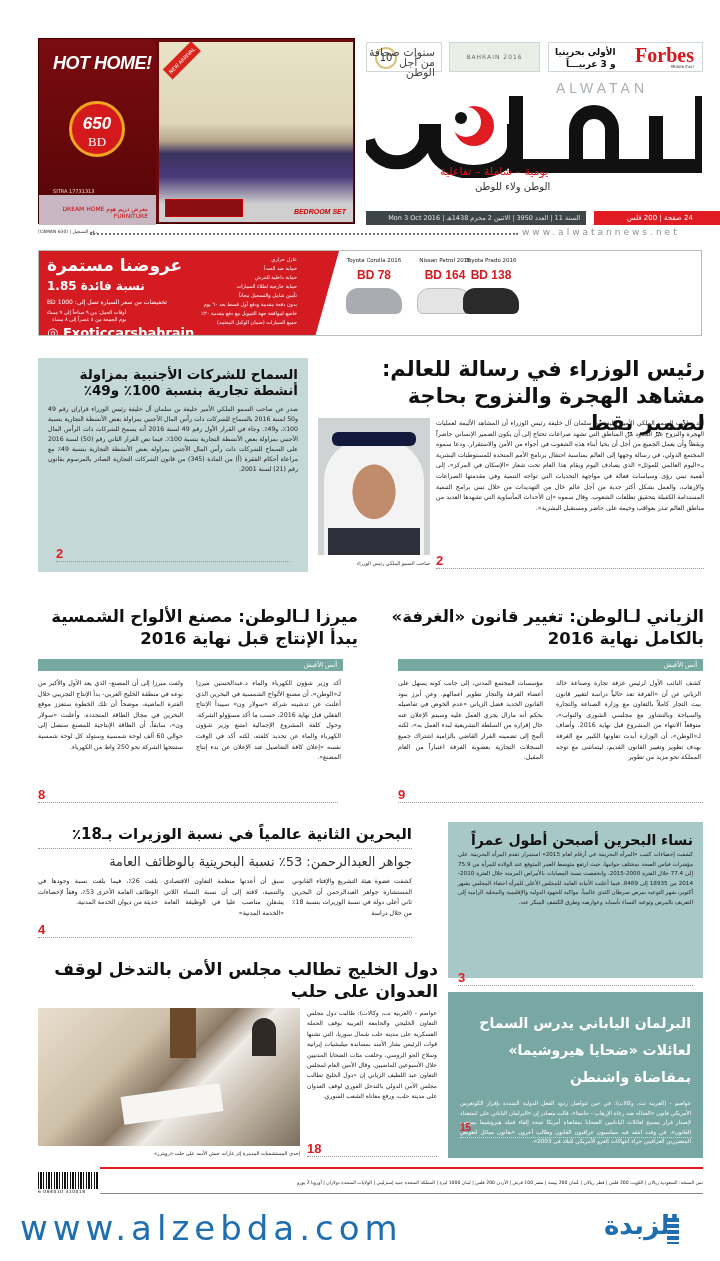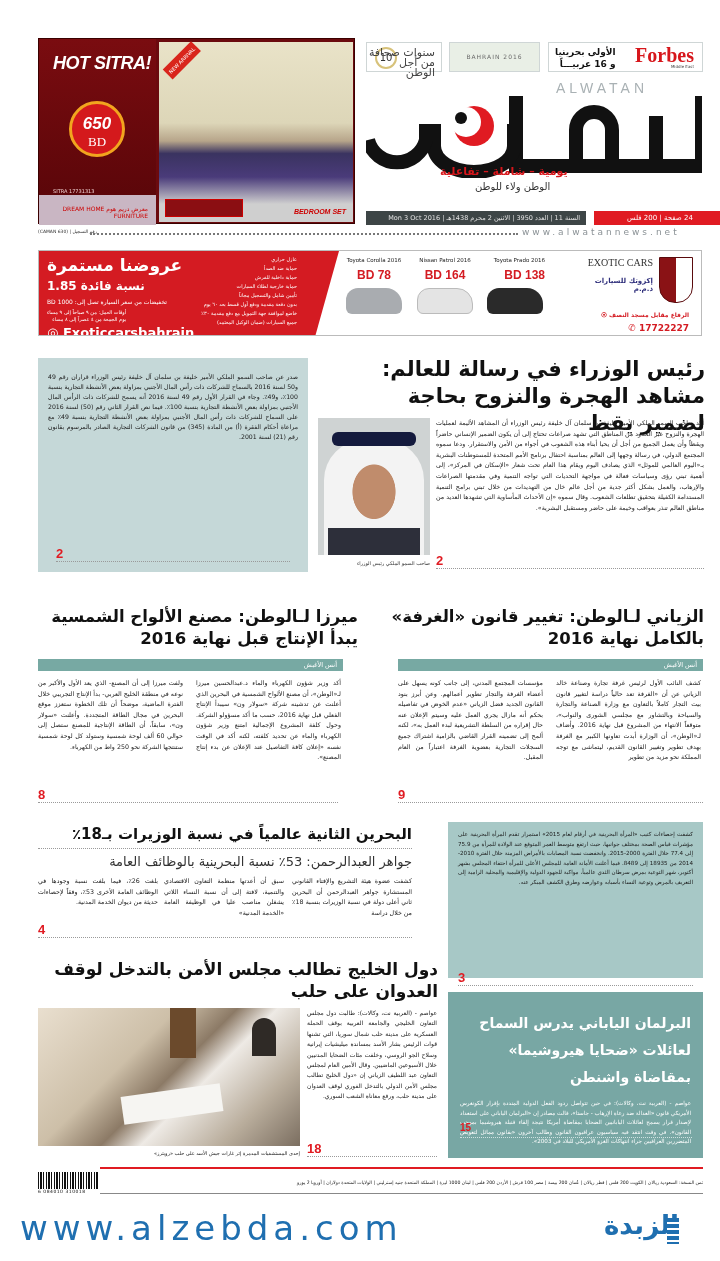--- a/index.html
+++ b/index.html
@@ -29,21 +29,21 @@
   #award-forbes { left: 548px; width: 155px; }
   #award-10 .num { position:absolute; left:8px; top:4px; width:22px; height:22px; border-radius:50%; border:2px solid #d7c27a; text-align:center; font-size:10px; line-height:18px; color:#333; }
   #award-10 .txt { position:absolute; right:6px; top:5px; font-size:11px; color:#444; line-height:10px; }
   #award-bahrain .txt { position:absolute; width:100%; top:10px; text-align:center; font-size:6px; letter-spacing:1px; color:#6a6a6a; }
   #award-forbes .forbes { position:absolute; right:8px; top:1px; font-family:"Liberation Serif",serif; font-weight:bold; color:#d7161b; font-size:20px; }
   #award-forbes .me { position:absolute; right:8px; bottom:2px; font-size:4px; color:#444; }
   #award-forbes .ar { position:absolute; left:6px; top:3px; font-size:9px; font-weight:bold; line-height:12px; color:#111; }
 
   #alwatan-latin { left: 556px; top: 80px; font-family:"Liberation Sans",sans-serif; color:#a9b1b4; font-size:14px; letter-spacing:4px; }
   #logo-mark { left: 366px; top: 96px; width: 336px; height: 82px; }
-  #tagline-red { left: 440px; top: 165px; color:#d7161b; font-size:11px; font-weight:bold; }
+  #tagline-red { left: 440px; top: 165px; color:#d7161b; font-size:11px; font-weight:normal; }
   #tagline-black { left: 475px; top: 181px; color:#333; font-size:10px; }
 
   #price-bar { left: 594px; top: 211px; width: 132px; height: 14px; background:#e01b22; color:#fff; font-size:7px; line-height:14px; text-align:center; }
   #info-bar { left: 366px; top: 211px; width: 220px; height: 14px; background:#3d4546; color:#e3e3e3; font-size:6.5px; line-height:14px; padding: 0 6px; white-space:nowrap; overflow:hidden; }
   #website { left: 522px; top: 227px; font-size:9px; letter-spacing:3px; color:#8b9296; }
   #reg-line { left: 38px; top: 229px; width: 480px; height: 8px; font-size:4.5px; color:#333; }
   #reg-line .dl { position:absolute; left:52px; right:0; top:4px; border-top:2px dotted #777; }
 
   
   #car-ad { left: 38px; top: 250px; width: 664px; height: 86px; border:1px solid #bbb; background:#fff; overflow:hidden; }
@@ -135,21 +135,21 @@
   #alzebda-url { left: 20px; top: 1208px; font-family:"DejaVu Sans",sans-serif; font-size:34px; letter-spacing:5px; color:#1f6fb0; }
   #alzebda-logo { left: 604px; top: 1210px; height: 40px; }
   #alzebda-logo .tx { font-size:26px; font-weight:bold; color:#1f6fb0; }
   #alzebda-logo .lines { position:absolute; right:0; top:8px; width:12px; height:26px; background: repeating-linear-gradient(180deg,#1f6fb0 0 4px,#fff 4px 6px); }
 </style>
 </head>
 <body>
 
 <div id="hot-ad" class="abs">
   <div class="left"></div>
-  <div class="title">HOT SITRA!</div>
+  <div class="title">HOT HOME!</div>
   <div class="badge">
     <span class="n">650</span>
     <span class="c">BD</span>
   </div>
   <div class="contacts">
     <div>SITRA 17731313</div>
     <div>HOTLINE 36058111</div>
     <div>SALMABAD 17089191</div>
     <div>DREAMHOMEBAH</div>
   </div>
@@ -167,21 +167,21 @@
   <div class="txt rtl">سنوات صحافة من أجل الوطن</div>
 </div>
 <div id="award-bahrain" class="abs award">
   <div class="txt">BAHRAIN 2016</div>
 </div>
 <div id="award-forbes" class="abs award">
   <div class="forbes">Forbes</div>
   <div class="me">Middle East</div>
   <div class="ar rtl">
     <div>الأولى بحرينيا</div>
-    <div>و 16 عربيـــاً</div>
+    <div>و 3 عربيـــاً</div>
   </div>
 </div>
 
 <div id="alwatan-latin" class="abs">ALWATAN</div>
 <svg id="logo-mark" class="abs" viewBox="0 0 336 82">
 
   <path d="M336 0 V70 H290 V20" stroke="#111" stroke-width="14" fill="none"></path>
   <path d="M285 70 H210 V34 a18 18 0 0 1 36 0 V70" stroke="#111" stroke-width="14" fill="none"></path>
   <path d="M205 70 H150 V0" stroke="#111" stroke-width="14" fill="none"></path>
   <path d="M148 28 V50 a40 26 0 0 1 -80 0 V28" stroke="#111" stroke-width="14" fill="none"></path>
@@ -224,47 +224,41 @@
   <div class="car" style="left:305px;">
     <div class="nm">Toyota Corolla 2016</div>
     <div class="pr">BD 78</div>
     <div class="body" style="background:#a9acb0;"></div>
   </div>
   <div class="car" style="left:376px;">
     <div class="nm">Nissan Patrol 2016</div>
     <div class="pr">BD 164</div>
     <div class="body" style="background:#e4e4e4;border:1px solid #bbb;"></div>
   </div>
-  <div class="car" style="left:446px;text-align:right;">
+  <div class="car" style="left:422px;">
     <div class="nm">Toyota Prado 2016</div>
     <div class="pr">BD 138</div>
     <div class="body" style="background:#2a2a2a;"></div>
-  </div>
-  <div class="brand">
-    <div class="shield"></div>
-    <div class="ex">EXOTIC CARS</div>
-    <div class="exar rtl">إكزوتك للسيارات ذ.م.م</div>
-    <div class="addr rtl"><span>الرفاع مقابل مسجد النصف</span> <span>⦿</span></div>
-    <div class="phone rtl"><span>17722227</span> <span>✆</span></div>
   </div>
 </div>
 
 <h1 id="lead-title" class="abs rtl h1">رئيس الوزراء في رسالة للعالم: مشاهد الهجرة والنزوح بحاجة لضمير يقظ</h1>
 <div id="lead-photo" class="abs">
   <div class="ghutra"></div>
   <div class="agal"></div>
   <div class="thobe"></div>
 </div>
 <div id="lead-caption" class="abs rtl">صاحب السمو الملكي رئيس الوزراء</div>
 <div id="lead-body" class="abs rtl body-txt">أكد صاحب السمو الملكي الأمير خليفة بن سلمان آل خليفة رئيس الوزراء أن المشاهد الأليمة لعمليات الهجرة والنزوح عبر الحدود من المناطق التي تشهد صراعات تحتاج إلى أن يكون الضمير الإنساني حاضراً ويقظاً وأن يعمل الجميع من أجل أن يحيا أبناء هذه الشعوب في أجواء من الأمن والاستقرار. ودعا سموه المجتمع الدولي، في رسالة وجهها إلى العالم بمناسبة احتفال برنامج الأمم المتحدة للمستوطنات البشرية بـ«اليوم العالمي للموئل» الذي يصادف اليوم ويقام هذا العام تحت شعار «الإسكان في المركز»، إلى أهمية تبني رؤى وسياسات فعالة في مواجهة التحديات التي تواجه التنمية وفي مقدمتها الصراعات والإرهاب، والعمل بشكل أكثر جدية من أجل عالم خال من التهديدات من خلال تبني برامج التنمية المستدامة الكفيلة بتحقيق تطلعات الشعوب. وقال سموه «إن الأحداث المأساوية التي تشهدها العديد من مناطق العالم تنذر بعواقب وخيمة على حاضر ومستقبل البشرية».</div>
 <div id="lead-foot" class="abs dots">
   <span class="pagenum" style="font-size:13px;position:absolute;left:0;top:-6px;">2</span>
 </div>
 
 <div id="side-box" class="abs rtl">
+  <h2 id="side-title" class="h1">السماح للشركات الأجنبية بمزاولة أنشطة تجارية بنسبة 100٪ و49٪</h2>
   <p id="side-body" class="body-txt">صدر عن صاحب السمو الملكي الأمير خليفة بن سلمان آل خليفة رئيس الوزراء قراران رقم 49 و50 لسنة 2016 بالسماح للشركات ذات رأس المال الأجنبي بمزاولة بعض الأنشطة التجارية بنسبة 100٪، و49٪. وجاء في القرار الأول رقم 49 لسنة 2016 أنه يسمح للشركات ذات الرأس المال الأجنبي بمزاولة بعض الأنشطة التجارية بنسبة 100٪. فيما نص القرار الثاني رقم (50) لسنة 2016 على السماح للشركات ذات رأس المال الأجنبي بمزاولة بعض الأنشطة التجارية بنسبة 49٪ مع مراعاة أحكام الفقرة (أ) من المادة (345) من قانون الشركات التجارية الصادر بالمرسوم بقانون رقم (21) لسنة 2001.</p>
   <div id="side-foot" class="dots">
     <span class="pagenum" style="font-size:13px;position:absolute;left:0;top:-6px;">2</span>
   </div>
 </div>
 
 <h2 id="zayani-title" class="abs rtl h1 mid-title">
   <span>الزياني لـ</span><span style="color:#111;">الوطن</span><span>: تغيير قانون «الغرفة» بالكامل نهاية 2016</span>
 </h2>
 <div id="zayani-bar" class="abs rtl byline-bar mid-bar">أنس الأغبش</div>
@@ -288,20 +282,21 @@
 <div id="bah-sep" class="abs dots"></div>
 <h3 id="bah-sub" class="abs rtl" style="font-weight:normal;">جواهر العبدالرحمن: 53٪ نسبة البحرينية بالوظائف العامة</h3>
 <div class="abs rtl body-txt" style="left:292px;top:876px;width:120px;">كشفت عضوة هيئة التشريع والإفتاء القانوني المستشارة جواهر العبدالرحمن أن البحرين ثاني أعلى دولة في نسبة الوزيرات بنسبة 18٪ من خلال دراسة</div>
 <div class="abs rtl body-txt" style="left:164px;top:876px;width:120px;">سبق أن أعدتها منظمة التعاون الاقتصادي والتنمية، لافتة إلى أن نسبة النساء اللاتي يشغلن مناصب عليا في الوظيفة العامة «الخدمة المدنية»</div>
 <div class="abs rtl body-txt" style="left:38px;top:876px;width:120px;">بلغت 26٪، فيما بلغت نسبة وجودها في الوظائف العامة الأخرى 53٪، وفقاً لإحصاءات حديثة من ديوان الخدمة المدنية.</div>
 <div id="bah-foot" class="abs dots pfoot">
   <span class="pagenum" style="font-size:13px;position:absolute;left:0;top:-6px;">4</span>
 </div>
 
 <div id="women-box" class="abs rtl">
+  <h2 id="women-title" class="h1">نساء البحرين أصبحن أطول عمراً</h2>
   <p id="women-body" class="body-txt">كشفت إحصاءات كتيب «المرأة البحرينية في أرقام لعام 2015» استمرار تقدم المرأة البحرينية على مؤشرات قياس الصحة بمختلف جوانبها، حيث ارتفع متوسط العمر المتوقع عند الولادة للمرأة من 75.9 إلى 77.4 خلال الفترة 2000-2015. وانخفضت نسبة المصابات بالأمراض المزمنة خلال الفترة 2010-2014 من 18935 إلى 8489. فيما أعلنت الأمانة العامة للمجلس الأعلى للمرأة احتفاء المجلس بشهر أكتوبر، شهر التوعية بمرض سرطان الثدي عالمياً، مواكبة للجهود الدولية والإقليمية والمحلية الرامية إلى التعريف بالمرض وتوعية النساء بأسبابه وعوارضه وطرق الكشف المبكر عنه.</p>
 </div>
 <div id="women-foot" class="abs dots pfoot">
   <span class="pagenum" style="font-size:13px;position:absolute;left:0;top:-6px;">3</span>
 </div>
 
 <div id="japan-box" class="abs rtl">
   <h2 id="japan-title" class="h1">البرلمان الياباني يدرس السماح لعائلات «ضحايا هيروشيما» بمقاضاة واشنطن</h2>
   <p id="japan-body" class="body-txt">عواصم - (العربية نت، وكالات): في حين تتواصل ردود الفعل الدولية المنددة بإقرار الكونغرس الأمريكي قانون «العدالة ضد رعاة الإرهاب - جاستا»، قالت مصادر إن «البرلمان الياباني على استعداد لإصدار قرار يسمح لعائلات اليابانيين الضحايا بمقاضاة أمريكا نتيجة إلقاء قنبلة هيروشيما بموجب القانون». في وقت انتقد فيه سياسيون عراقيون القانون وطالب آخرون «بقانون مماثل لتعويض المتضررين العراقيين جراء انتهاكات الغزو الأمريكي للبلاد في 2003».</p>
 </div>

